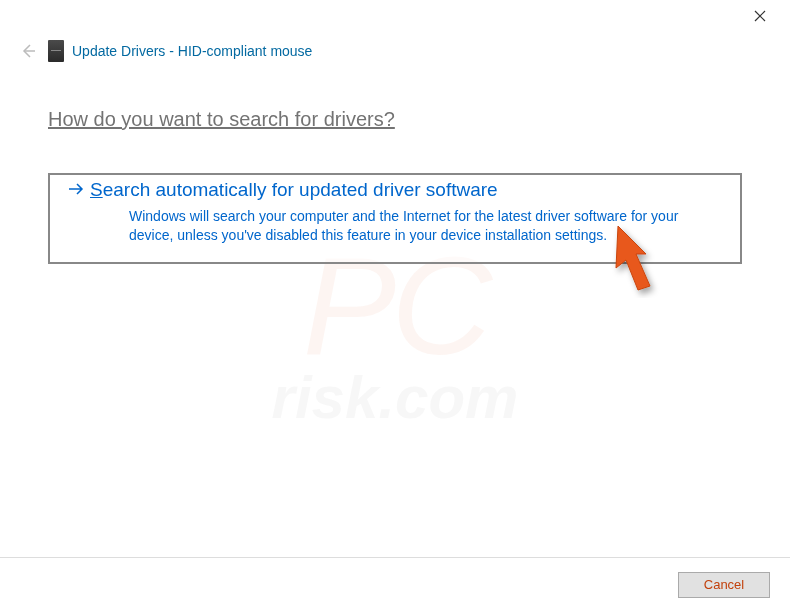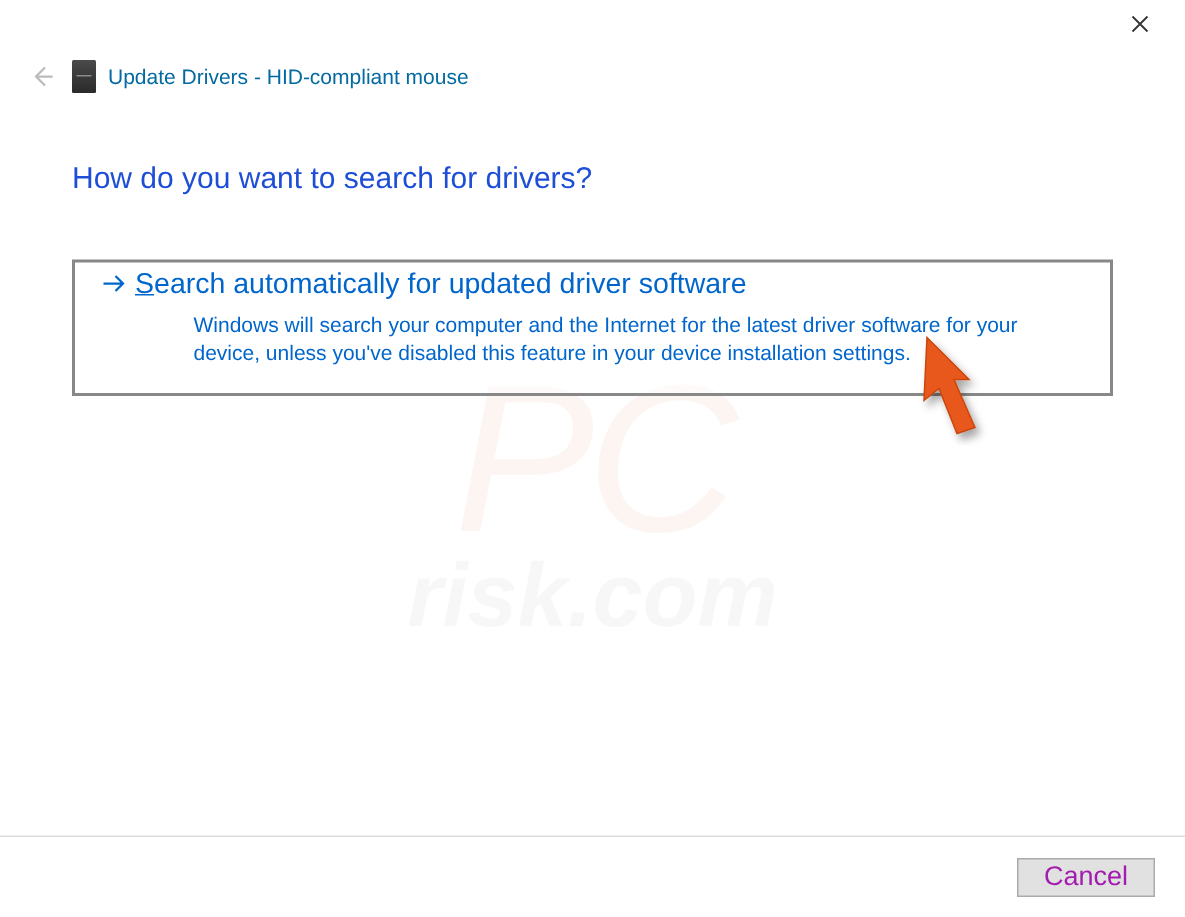--- a/index.html
+++ b/index.html
@@ -93,23 +93,24 @@
       font-size: 14px;
       color: #0369a1;
     }
     .content {
       padding: 32px 48px 0 48px;
       position: relative;
       z-index: 1;
     }
     .question {
       font-size: 20px;
-      color: #1d4ed8;
+      color: #737373;
       font-weight: 400;
       margin-bottom: 42px;
+      text-decoration: underline;
     }
     .option {
       border: 1px solid transparent;
       padding: 3px 18px 16px 18px;
       margin-bottom: 16px;
       cursor: pointer;
       position: relative;
     }
     .option.highlighted {
       border: 2px solid #888;
@@ -158,22 +159,22 @@
       align-items: center;
       padding-right: 20px;
       background: #fff;
       z-index: 2;
     }
     .cancel-btn {
       width: 92px;
       height: 26px;
       border: 1px solid #aaa;
       background: #e1e1e1;
-      font-size: 18px;
-      color: #a21caf;
+      font-size: 13px;
+      color: #c2410c;
       cursor: pointer;
       font-family: inherit;
     }
   </style>
 </head>
 <body>
 
 <div class="watermark">PC</div>
 <div class="watermark2">risk.com</div>
 

